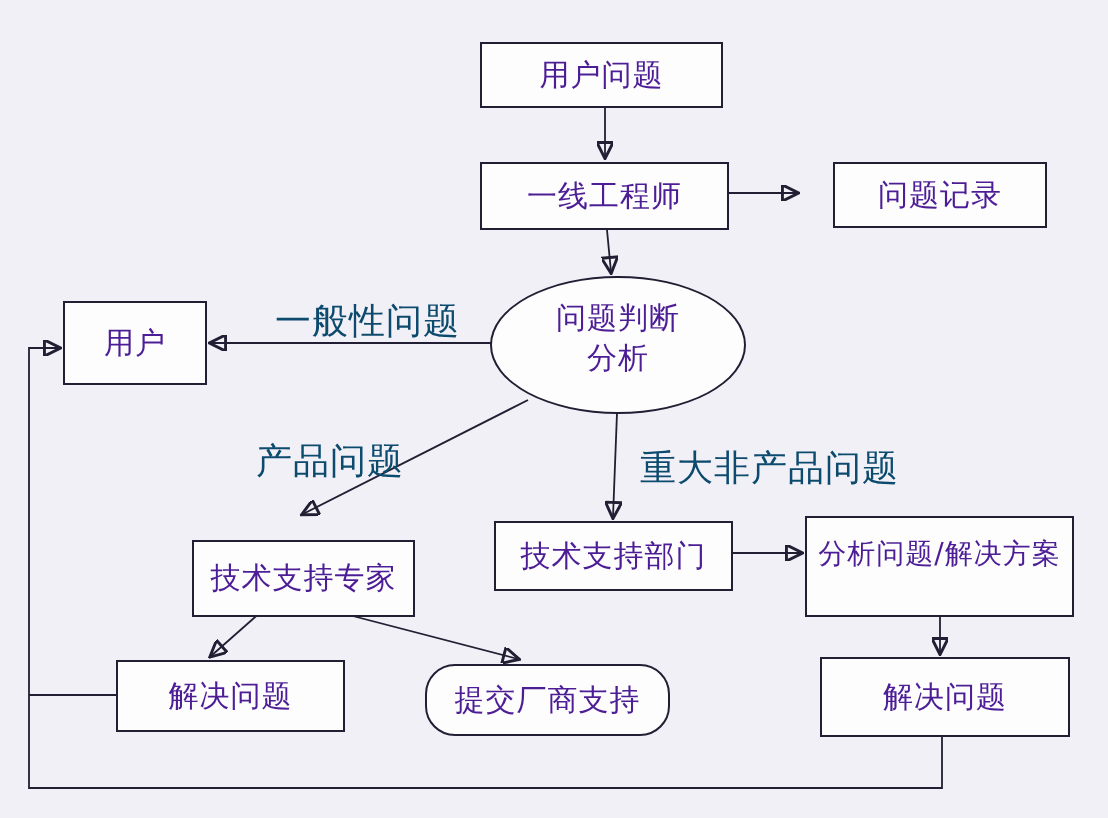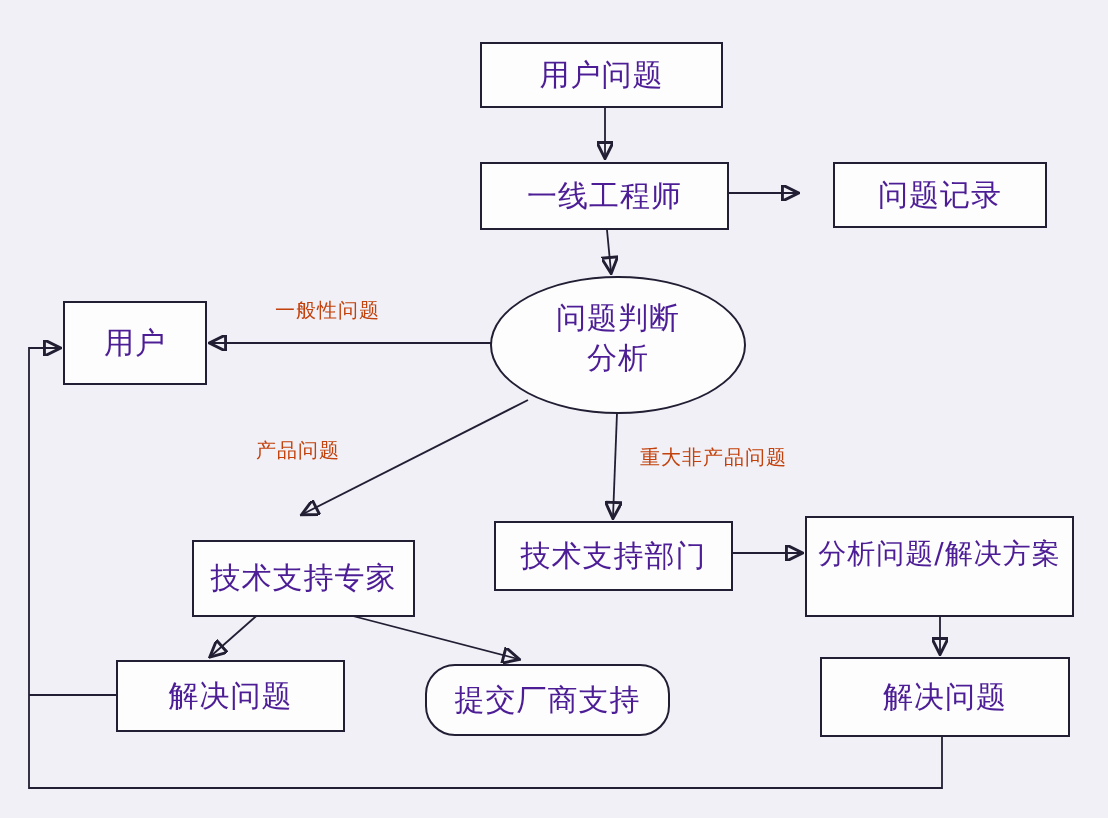--- a/index.html
+++ b/index.html
@@ -48,22 +48,22 @@
     padding-bottom: 14px;
   }
   .node.text-high {
     padding-bottom: 26px;
   }
   .node.text-high-sm {
     padding-bottom: 0;
   }
   .edge-label {
     position: absolute;
-    color: #c2410c;
-    font-size: 20px;
+    color: #0c4a6e;
+    font-size: 36px;
     letter-spacing: 1px;
     white-space: nowrap;
   }
   .analyze-label {
     font-size: 28px;
   }
 </style>
 </head>
 <body>
 

